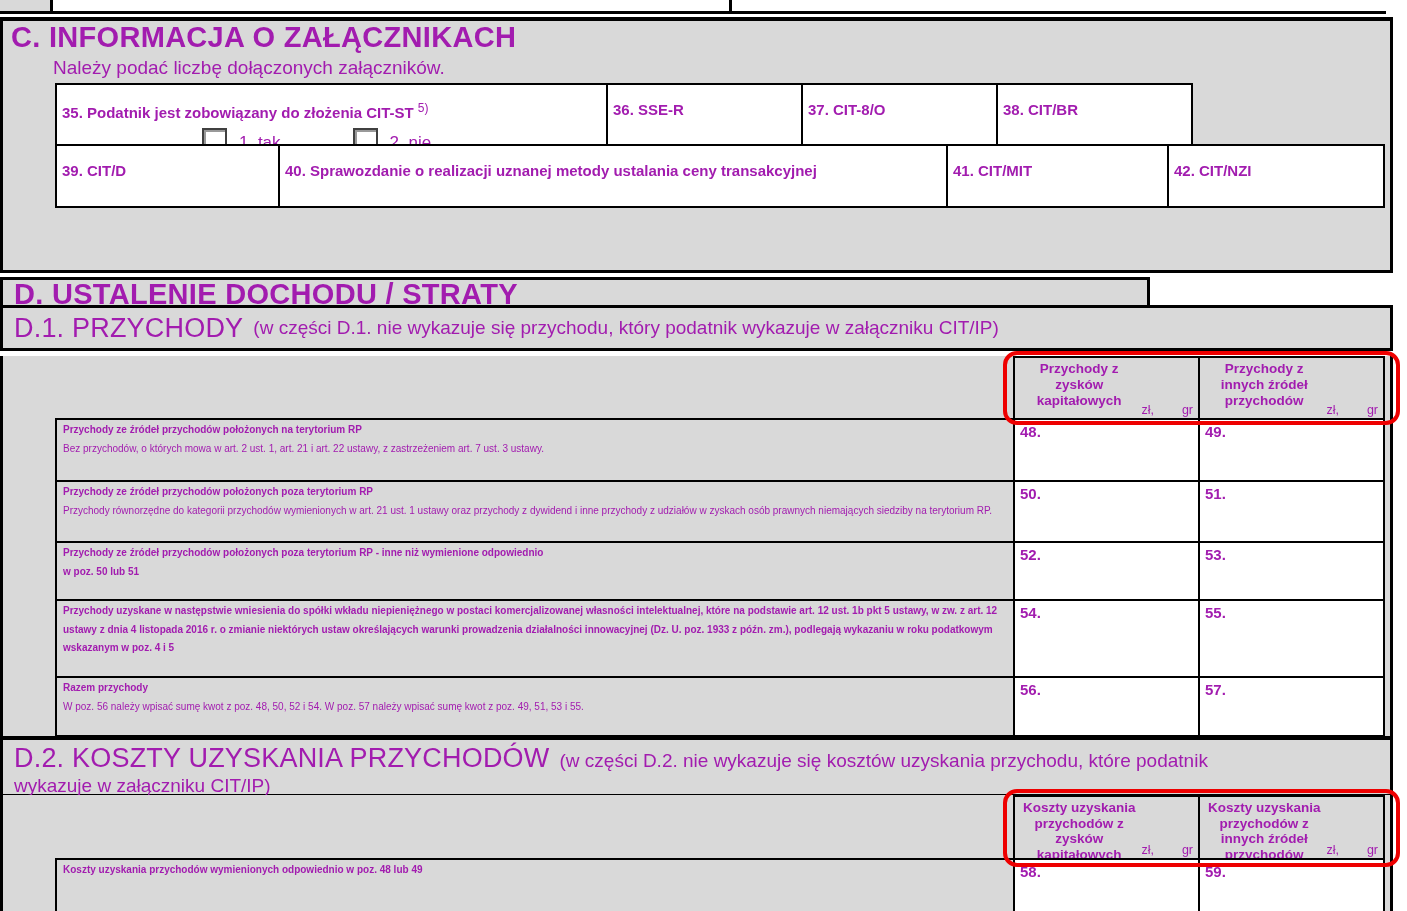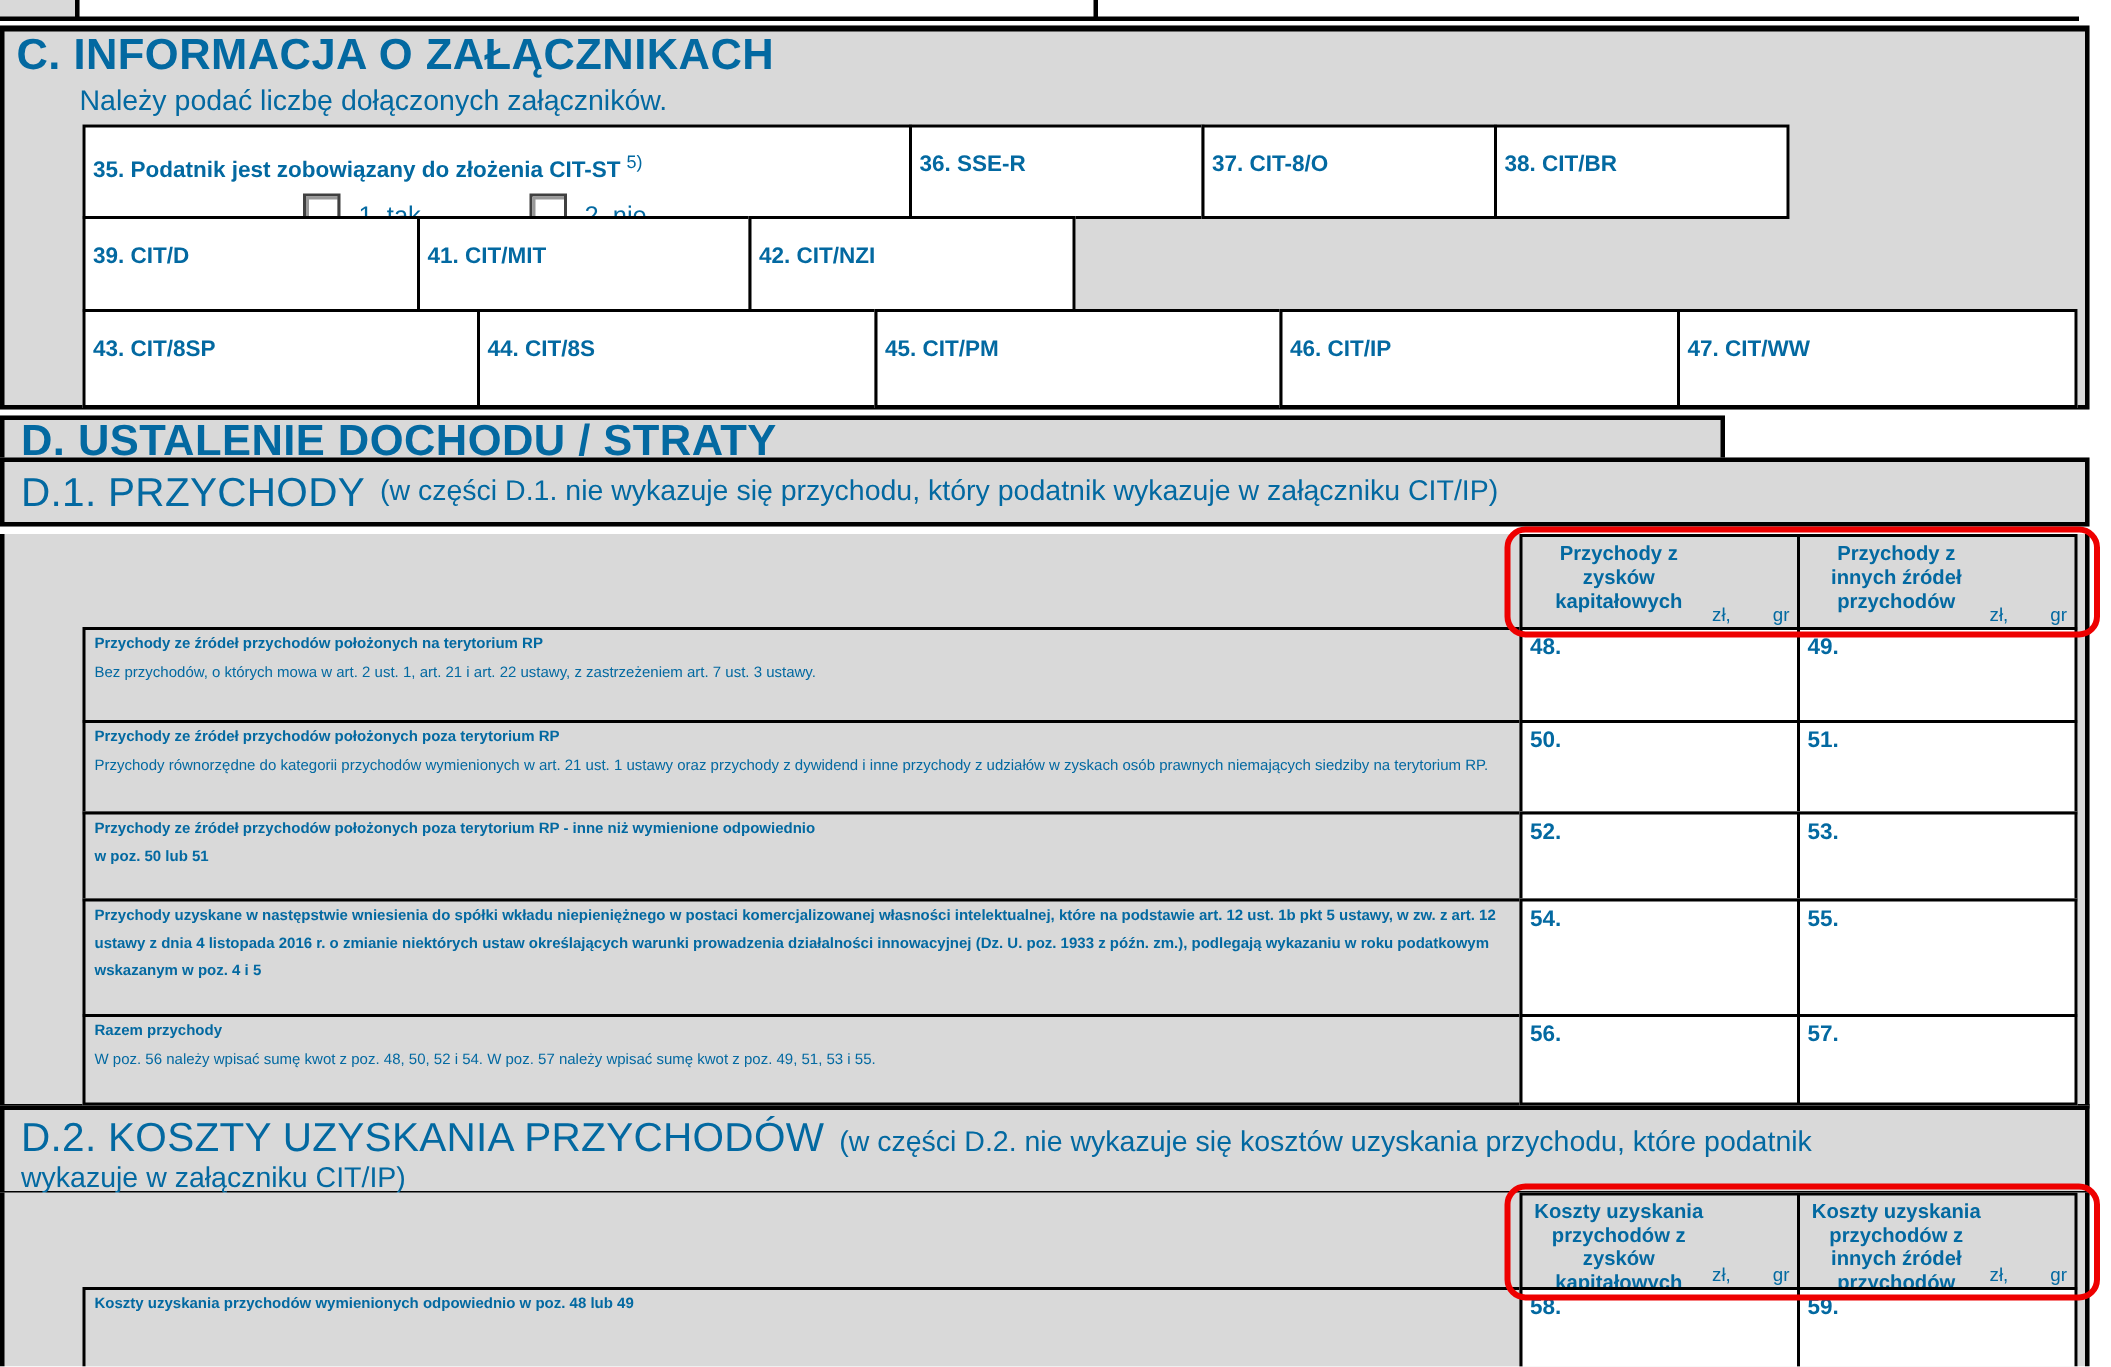--- a/index.html
+++ b/index.html
@@ -1,18 +1,18 @@
 <!DOCTYPE html>
 <html style="--form_bg: #d9d9d9; --highlight: #ee0000; --border: #000000; --field_bg: #ffffff;"><head>
 <meta charset="utf-8">
 <style>
   html,body { margin:0; padding:0; background:#fff; }
   .page {
     position:relative; width:1407px; height:911px; overflow:hidden;
-    background:#ffffff; color:#0369a1;
+    background:#ffffff; color:#a21caf;
     font-family:"Liberation Sans","DejaVu Sans",sans-serif;
   }
   .abs { position:absolute; }
 
   
   .strip-gray { position:absolute; left:0; top:0; width:53px; height:13px;
     background:var(--form_bg,#d9d9d9); border-right:3px solid #000; box-sizing:border-box; }
   .strip-vline { position:absolute; left:729px; top:0; width:3px; height:13px; background:#000; }
   .strip-bottom { position:absolute; left:0; top:11px; width:1386px; height:3px; background:#000; }
 
@@ -106,29 +106,23 @@
               <span class="cblabel">2. nie</span>
             </span>
         </div>
       </div>
       <div class="r1" style="width:197px"><span>36. SSE-R</span></div>
       <div class="r1" style="width:197px"><span>37. CIT-8/O</span></div>
       <div class="r1" style="width:197px"><span>38. CIT/BR</span></div>
     </div>
     <div class="trow">
       <div class="r2" style="width:225px"><span>39. CIT/D</span></div>
+      <div class="r2" style="width:670px"><span>40. Sprawozdanie o realizacji uznanej metody ustalania ceny transakcyjnej</span></div>
       <div class="r2" style="width:223px"><span>41. CIT/MIT</span></div>
       <div class="r2" style="width:218px"><span>42. CIT/NZI</span></div>
-    </div>
-    <div class="trow">
-      <div class="r3" style="width:265px"><span>43. CIT/8SP</span></div>
-      <div class="r3" style="width:267px"><span>44. CIT/8S</span></div>
-      <div class="r3" style="width:272px"><span>45. CIT/PM</span></div>
-      <div class="r3" style="width:267px"><span>46. CIT/IP</span></div>
-      <div class="r3" style="width:267px"><span>47. CIT/WW</span></div>
     </div>
   </div>
 
   <div class="box d-box">
     <span class="bigtitle">D. USTALENIE DOCHODU / STRATY</span>
   </div>
 
   <div class="box d1-box">
     <span class="subsec-big">D.1. PRZYCHODY</span>
     <span class="subsec-note">(w części D.1. nie wykazuje się przychodu, który podatnik wykazuje w załączniku CIT/IP)</span>

